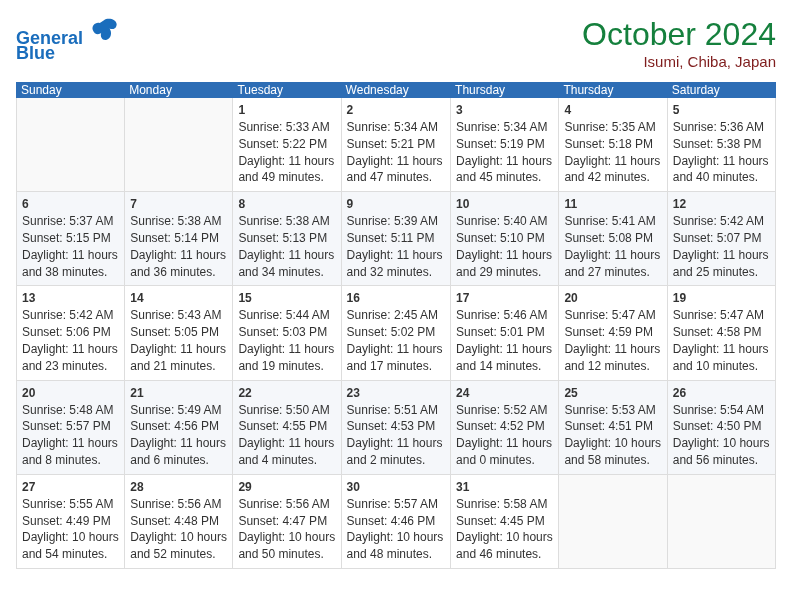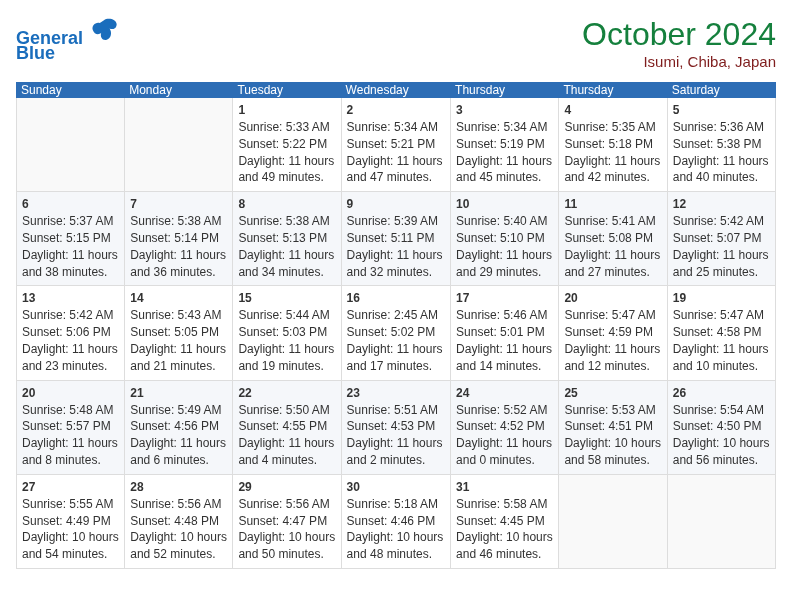--- a/index.html
+++ b/index.html
@@ -365,21 +365,21 @@
         <span class="day-number">29</span>
         <div class="day-info">
           <div>Sunrise: 5:56 AM</div>
           <div>Sunset: 4:47 PM</div>
           <div>Daylight: 10 hours and 50 minutes.</div>
         </div>
       </td>
         <td>
         <span class="day-number">30</span>
         <div class="day-info">
-          <div>Sunrise: 5:18 AM</div>
+          <div>Sunrise: 5:57 AM</div>
           <div>Sunset: 4:46 PM</div>
           <div>Daylight: 10 hours and 48 minutes.</div>
         </div>
       </td>
         <td>
         <span class="day-number">31</span>
         <div class="day-info">
           <div>Sunrise: 5:58 AM</div>
           <div>Sunset: 4:45 PM</div>
           <div>Daylight: 10 hours and 46 minutes.</div>

